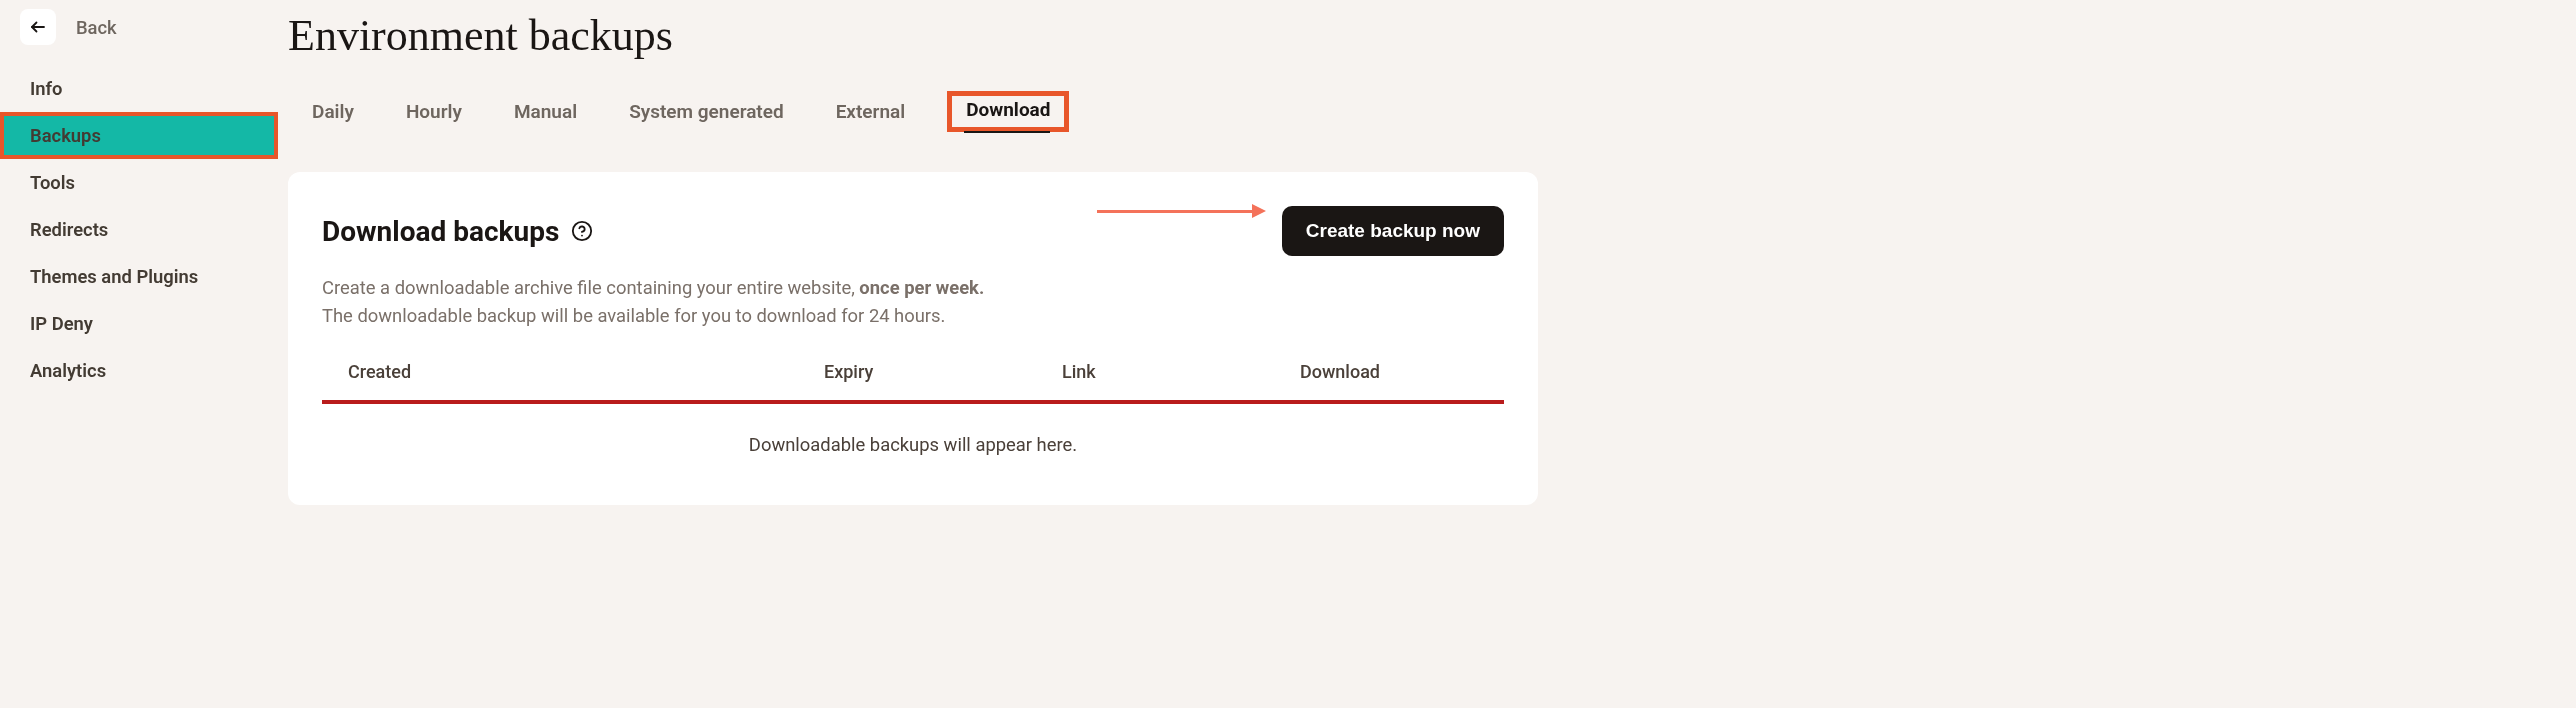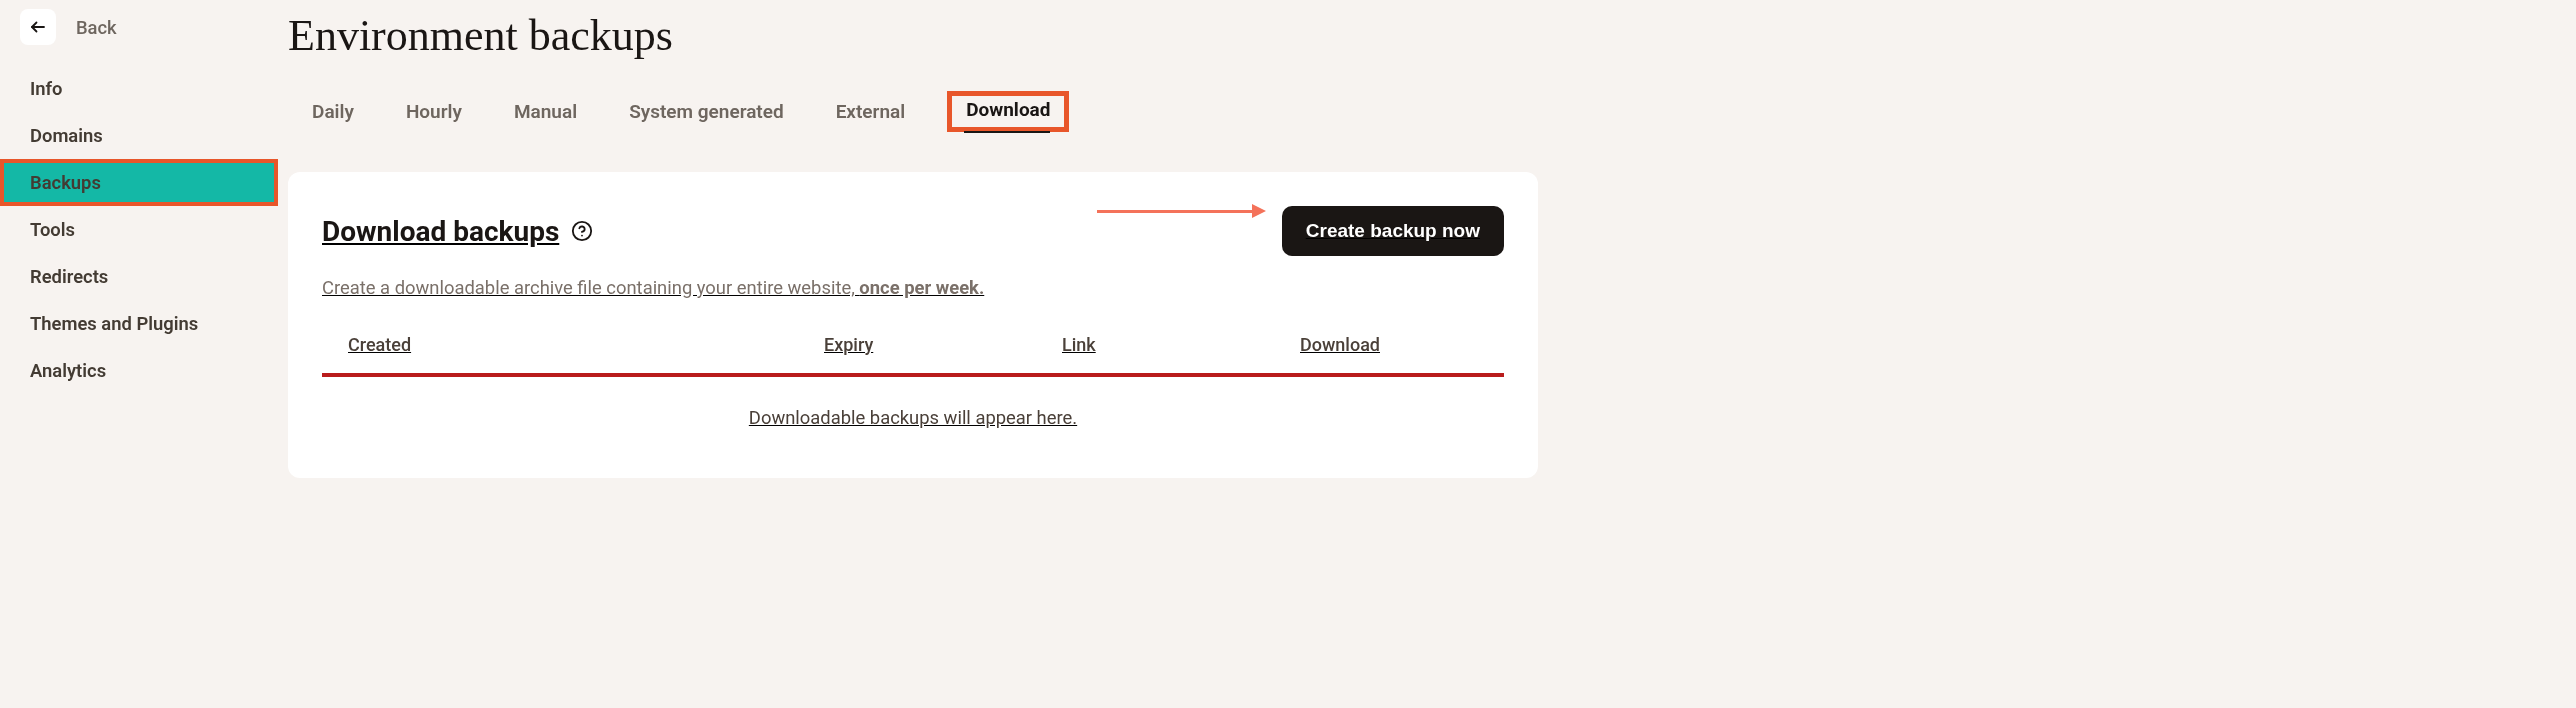--- a/index.html
+++ b/index.html
@@ -98,21 +98,20 @@
       right: 4px;
       bottom: -4px;
       height: 2px;
       background: #1a1614;
     }
     .card {
       background: #ffffff;
       border-radius: 12px;
       padding: 34px 34px 50px 34px;
       width: 1250px;
-      text-decoration: underline;
     }
     .card-header {
       display: flex;
       align-items: center;
       justify-content: space-between;
       margin-bottom: 18px;
     }
     .card-title-row {
       display: flex;
       align-items: center;
@@ -207,25 +206,25 @@
     <div class="back-btn">
       <svg width="18" height="18" viewBox="0 0 24 24" fill="none" stroke="#1a1614" stroke-width="2.4" stroke-linecap="round" stroke-linejoin="round">
           <line x1="20" y1="12" x2="4" y2="12"></line>
           <polyline points="10 18 4 12 10 6"></polyline>
         </svg>
     </div>
     <span class="back-label">Back</span>
   </div>
 
   <div class="nav-item"><span>Info</span></div>
-  <div class="nav-item"><span>Domains</span></div>
   <div class="nav-item active"><span>Backups</span></div>
   <div class="nav-item"><span>Tools</span></div>
   <div class="nav-item"><span>Redirects</span></div>
   <div class="nav-item"><span>Themes and Plugins</span></div>
+  <div class="nav-item"><span>IP Deny</span></div>
   <div class="nav-item"><span>Analytics</span></div>
 </div>
 
 <div class="main">
   <h1 class="page-title">Environment backups</h1>
 
   <div class="tabs">
     <span class="tab">Daily</span>
     <span class="tab">Hourly</span>
     <span class="tab">Manual</span>
@@ -252,20 +251,21 @@
         <div class="arrow-annotation">
           <div class="arrow-line"></div>
           <div class="arrow-head"></div>
         </div>
         <button class="create-btn">Create backup now</button>
       </div>
     </div>
 
     <div class="card-desc">
       <span>Create a downloadable archive file containing your entire website, </span><strong>once per week.</strong><br>
+      <span>The downloadable backup will be available for you to download for 24 hours.</span>
     </div>
 
     <div class="table">
       <div class="thead">
         <div class="th-created">Created</div>
         <div class="th-expiry">Expiry</div>
         <div class="th-link">Link</div>
         <div class="th-download">Download</div>
       </div>
       <div class="empty">Downloadable backups will appear here.</div>

